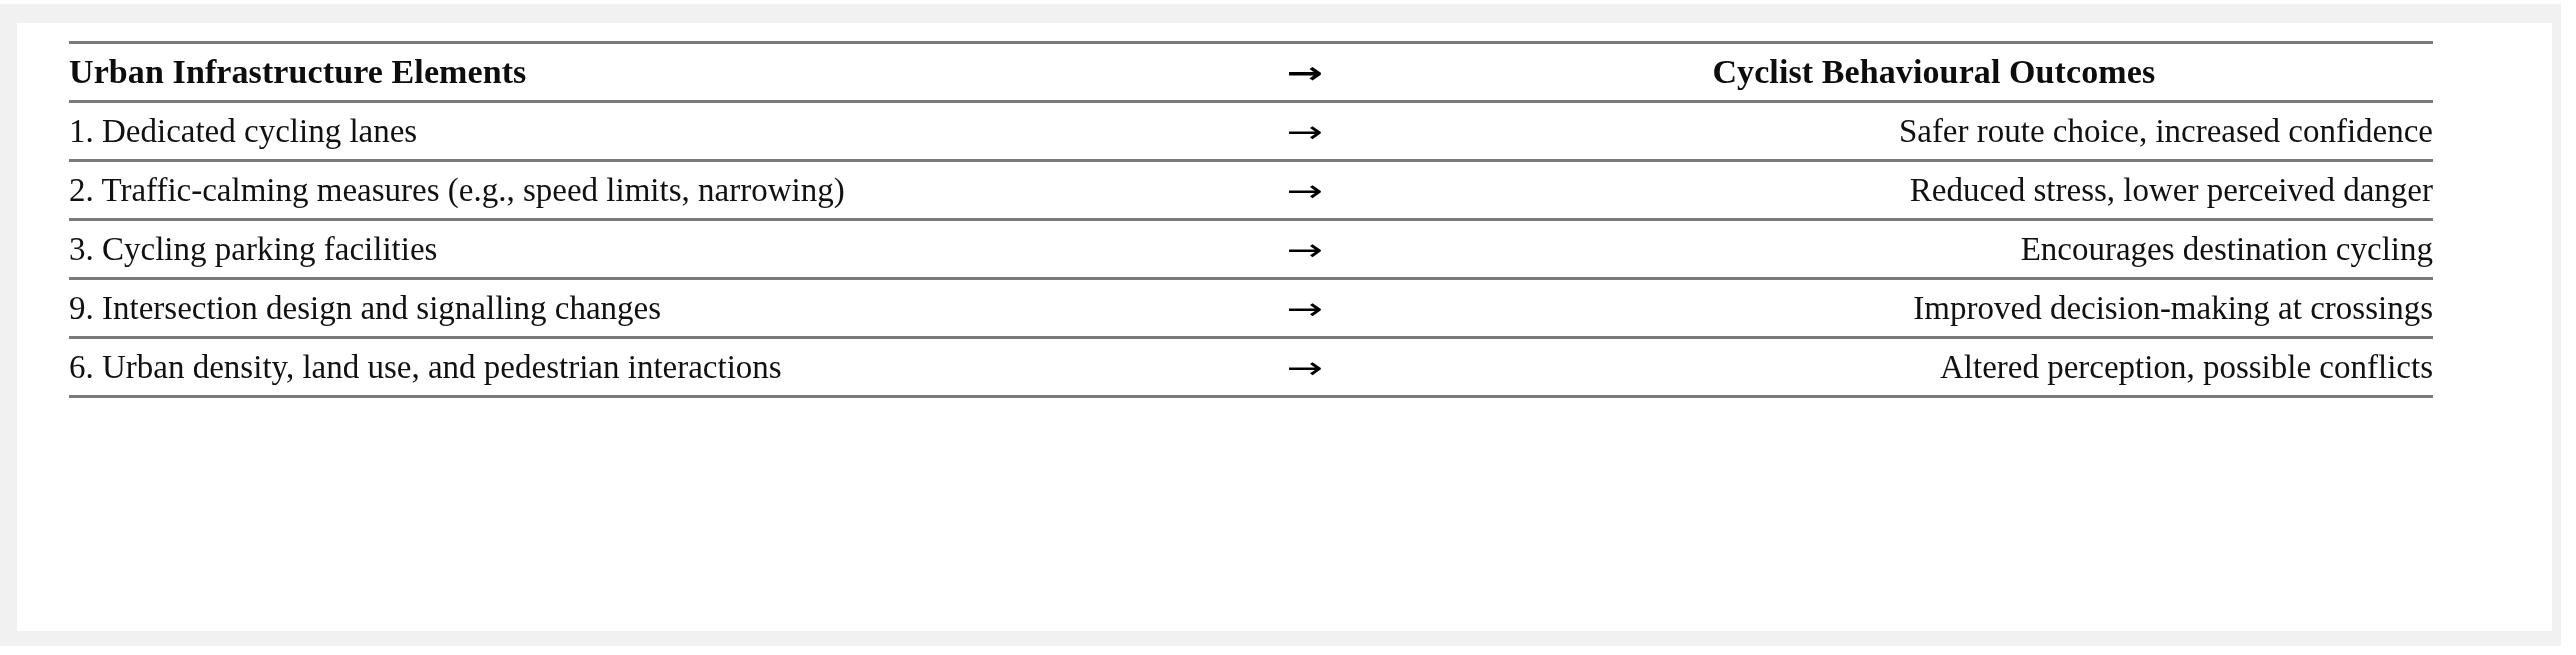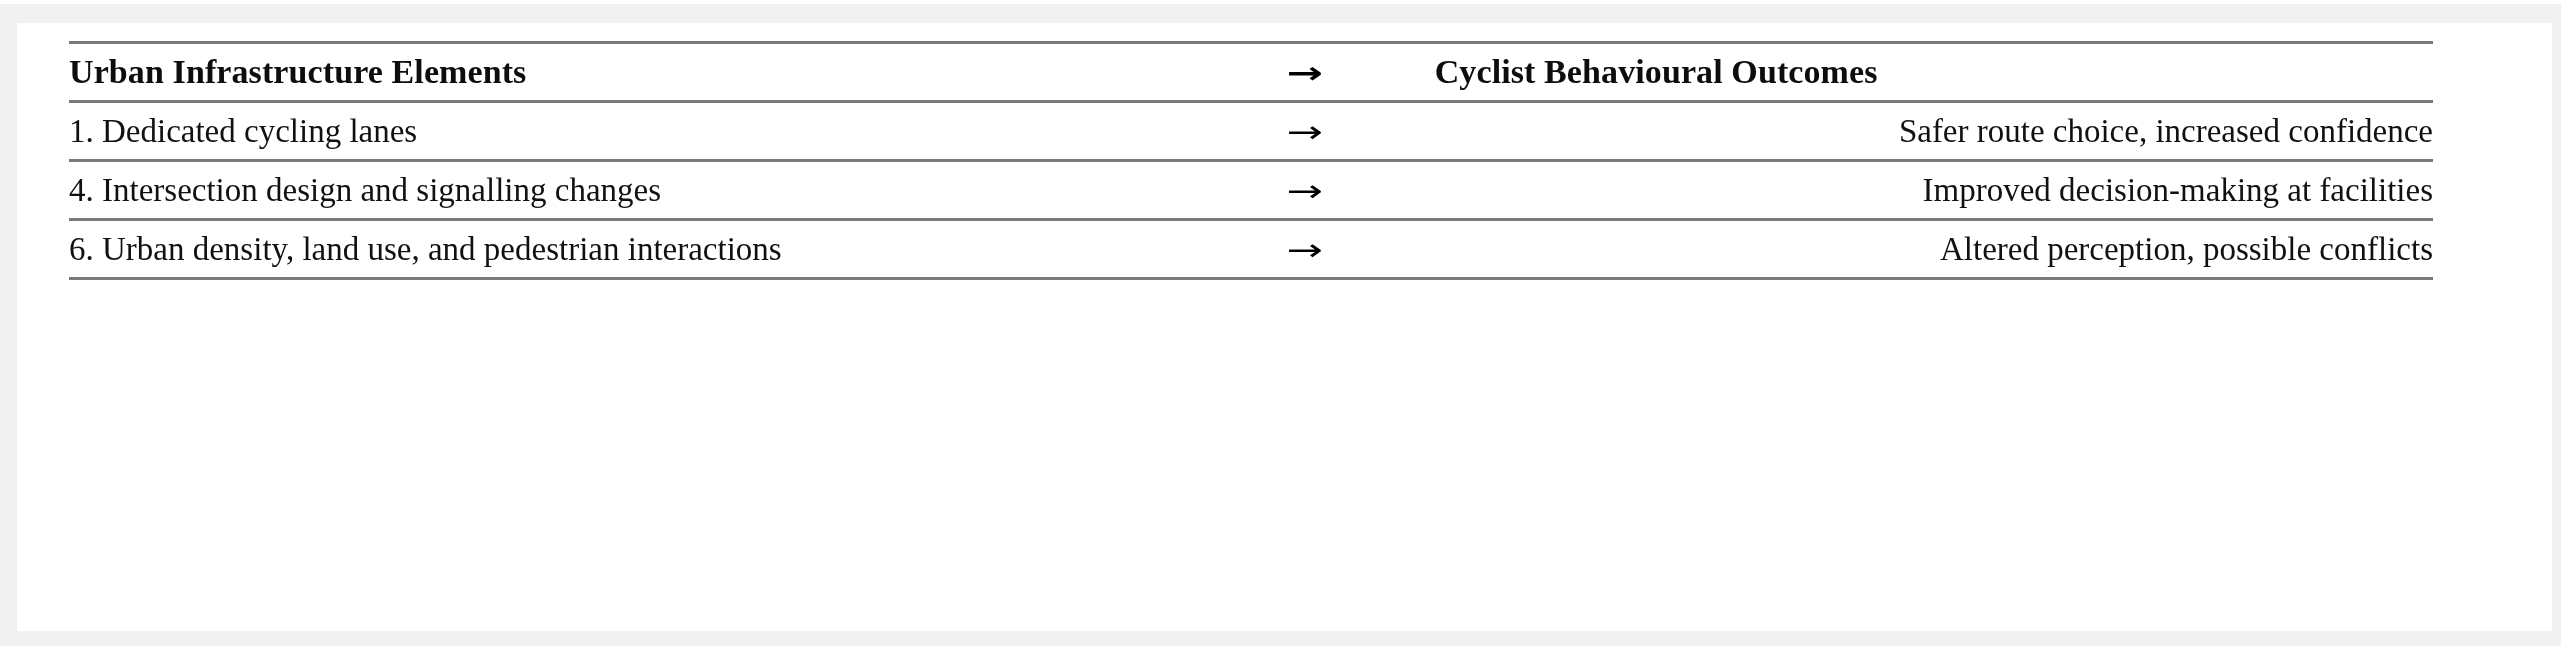--- a/index.html
+++ b/index.html
@@ -81,20 +81,21 @@
     font-size: 34px;
     line-height: 1.0;
     color: #0d0d0d;
     height: 56px;
     padding-left: 18px;
     padding-right: 6px;
     letter-spacing: 0.1px;
   }
   th.head-cell.head-right {
     padding-left: 20.7px;
+    text-align: center;
   }
 
   td.body-cell {
     font-weight: normal;
     font-size: 33px;
     line-height: 1.0;
     color: #111111;
     height: 56px;
     padding-left: 18px;
     padding-right: 6px;
@@ -147,26 +148,36 @@
           </tr>
         </thead>
         <tbody>
 
           <tr>
             <td class="body-cell cell-left">1. Dedicated cycling lanes</td>
             <td class="arrow-cell"><span class="arrow-glyph">→</span></td>
             <td class="body-cell cell-right">Safer route choice, increased confidence</td>
           </tr>
 
-
+          <tr>
+            <td class="body-cell cell-left">2. Traffic-calming measures (e.g., speed limits, narrowing)</td>
+            <td class="arrow-cell"><span class="arrow-glyph">→</span></td>
+            <td class="body-cell cell-right">Reduced stress, lower perceived danger</td>
+          </tr>
 
           <tr>
-            <td class="body-cell cell-left">4. Intersection design and signalling changes</td>
+            <td class="body-cell cell-left">3. Cycling parking facilities</td>
             <td class="arrow-cell"><span class="arrow-glyph">→</span></td>
-            <td class="body-cell cell-right">Improved decision-making at facilities</td>
+            <td class="body-cell cell-right">Encourages destination cycling</td>
+          </tr>
+
+          <tr>
+            <td class="body-cell cell-left">9. Intersection design and signalling changes</td>
+            <td class="arrow-cell"><span class="arrow-glyph">→</span></td>
+            <td class="body-cell cell-right">Improved decision-making at crossings</td>
           </tr>
 
 
           <tr>
             <td class="body-cell cell-left">6. Urban density, land use, and pedestrian interactions</td>
             <td class="arrow-cell"><span class="arrow-glyph">→</span></td>
             <td class="body-cell cell-right">Altered perception, possible conflicts</td>
           </tr>
 
         </tbody>

